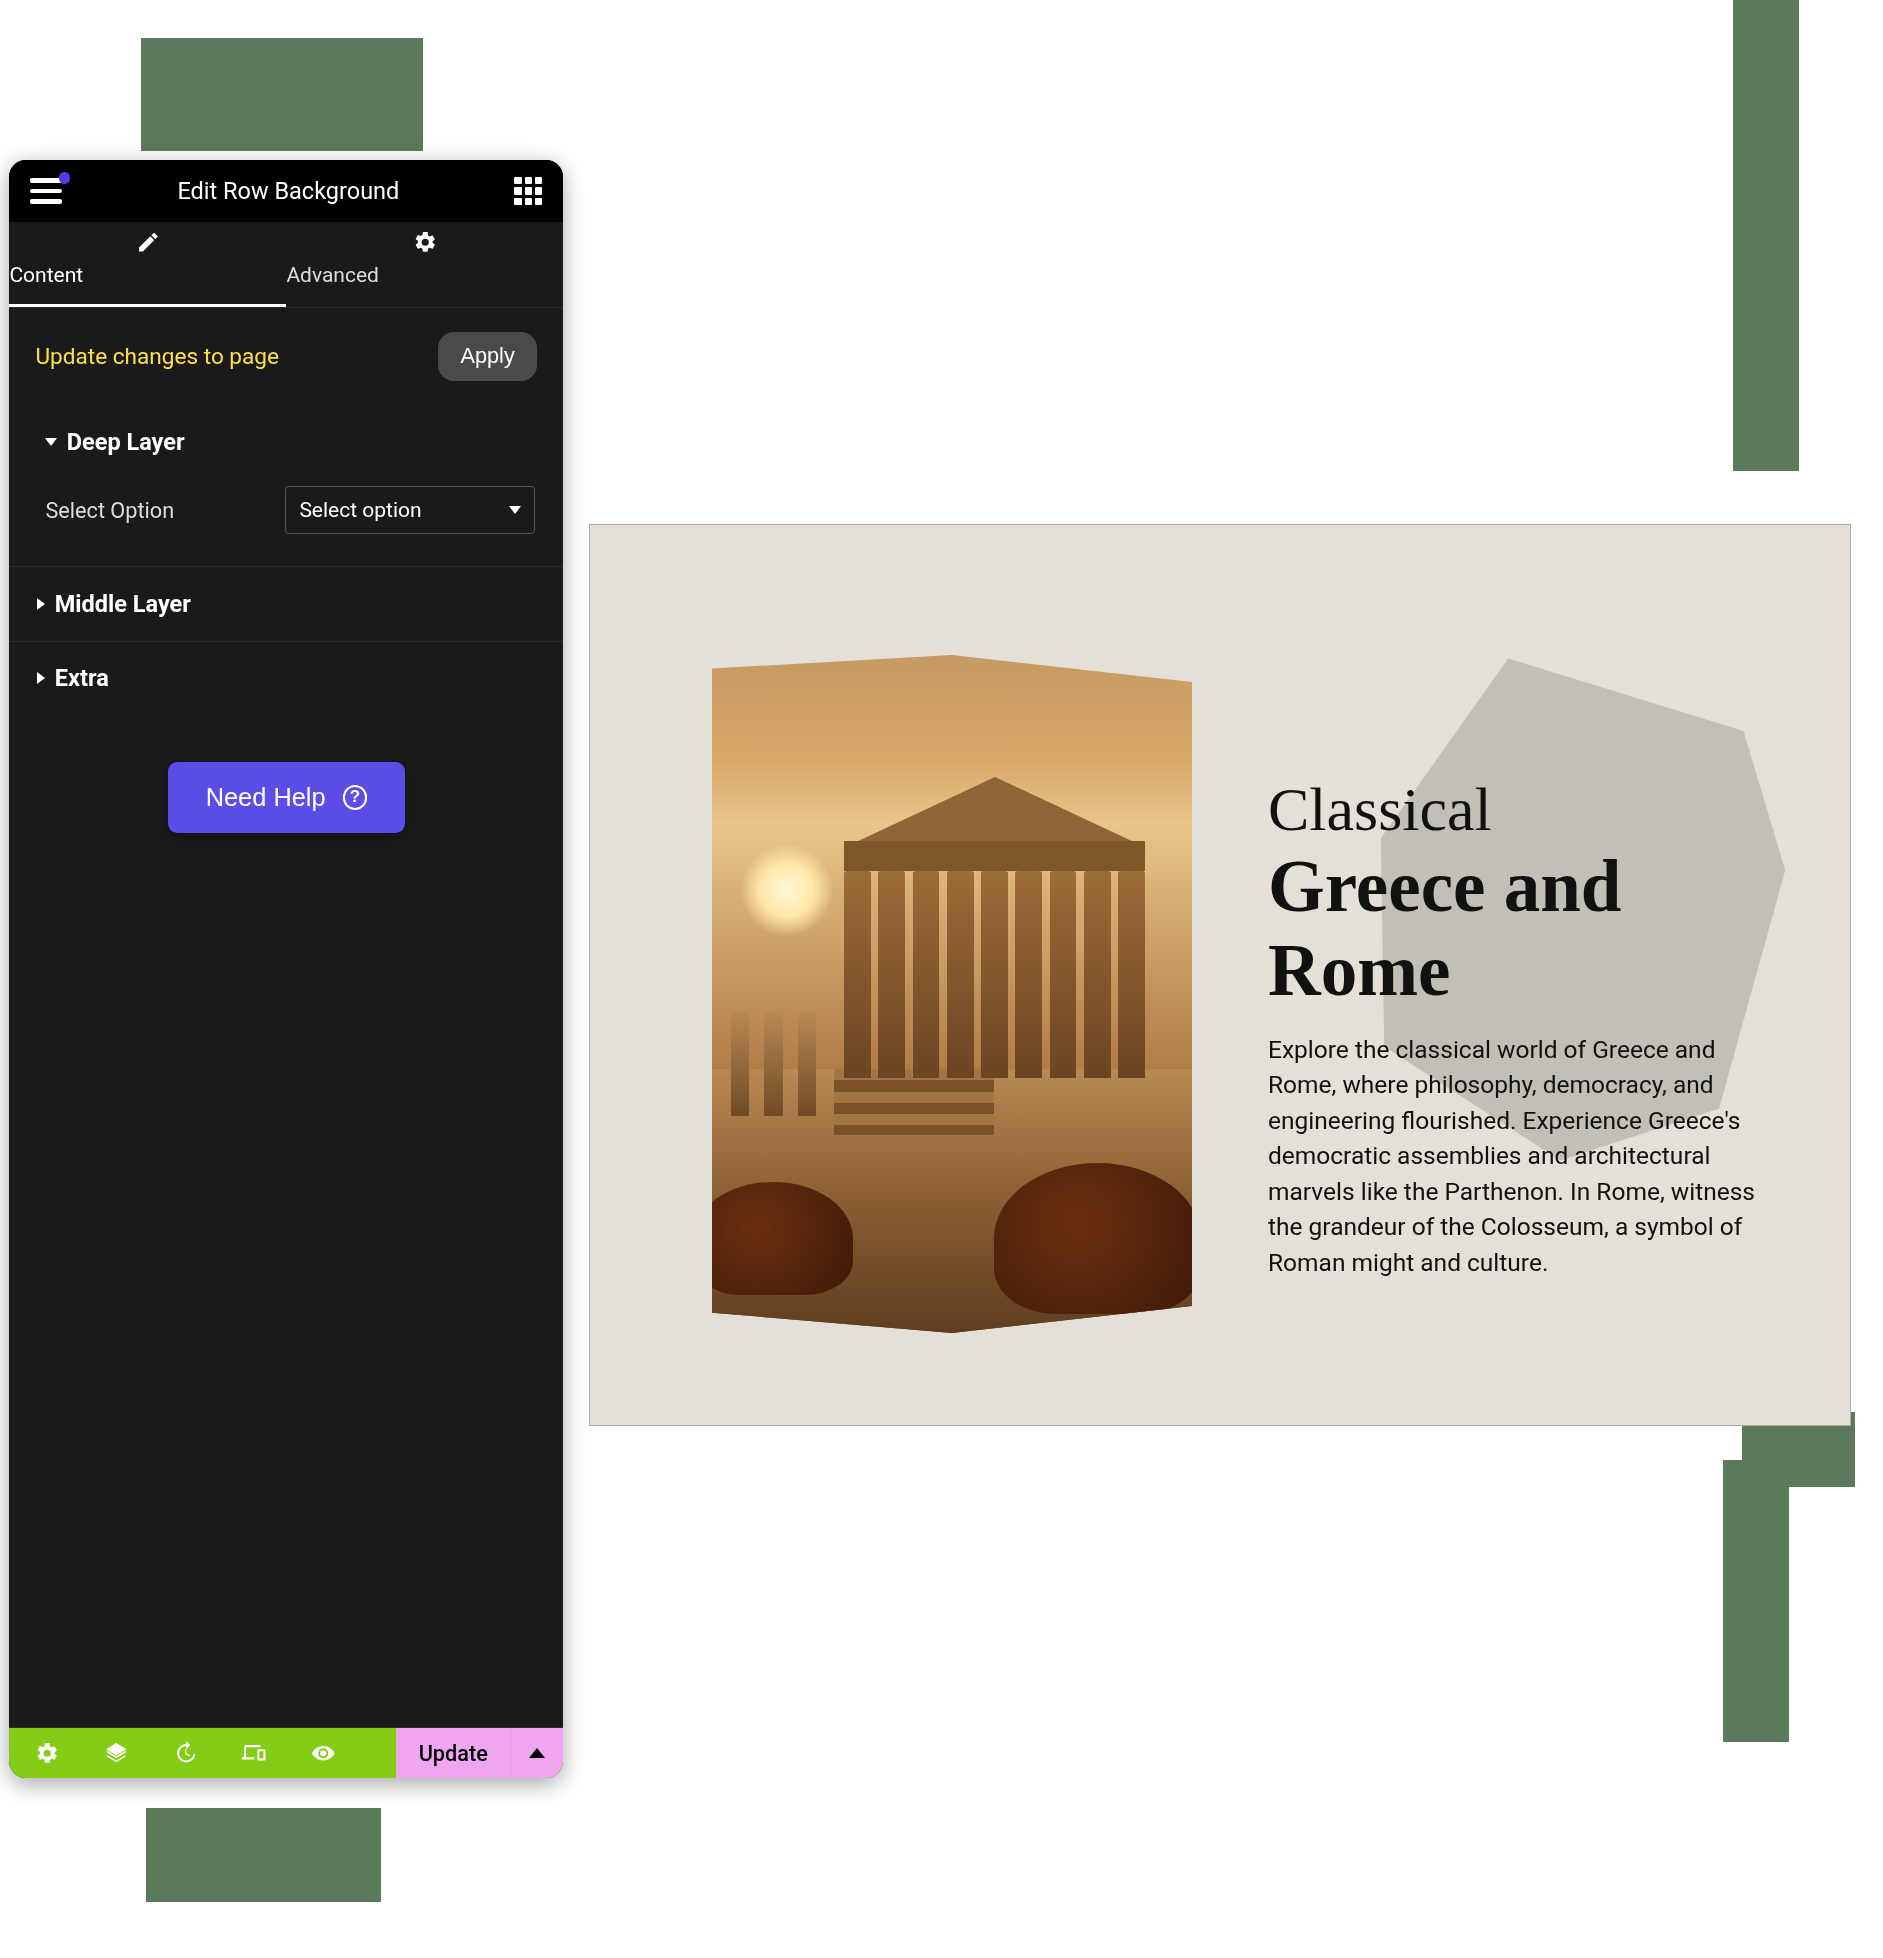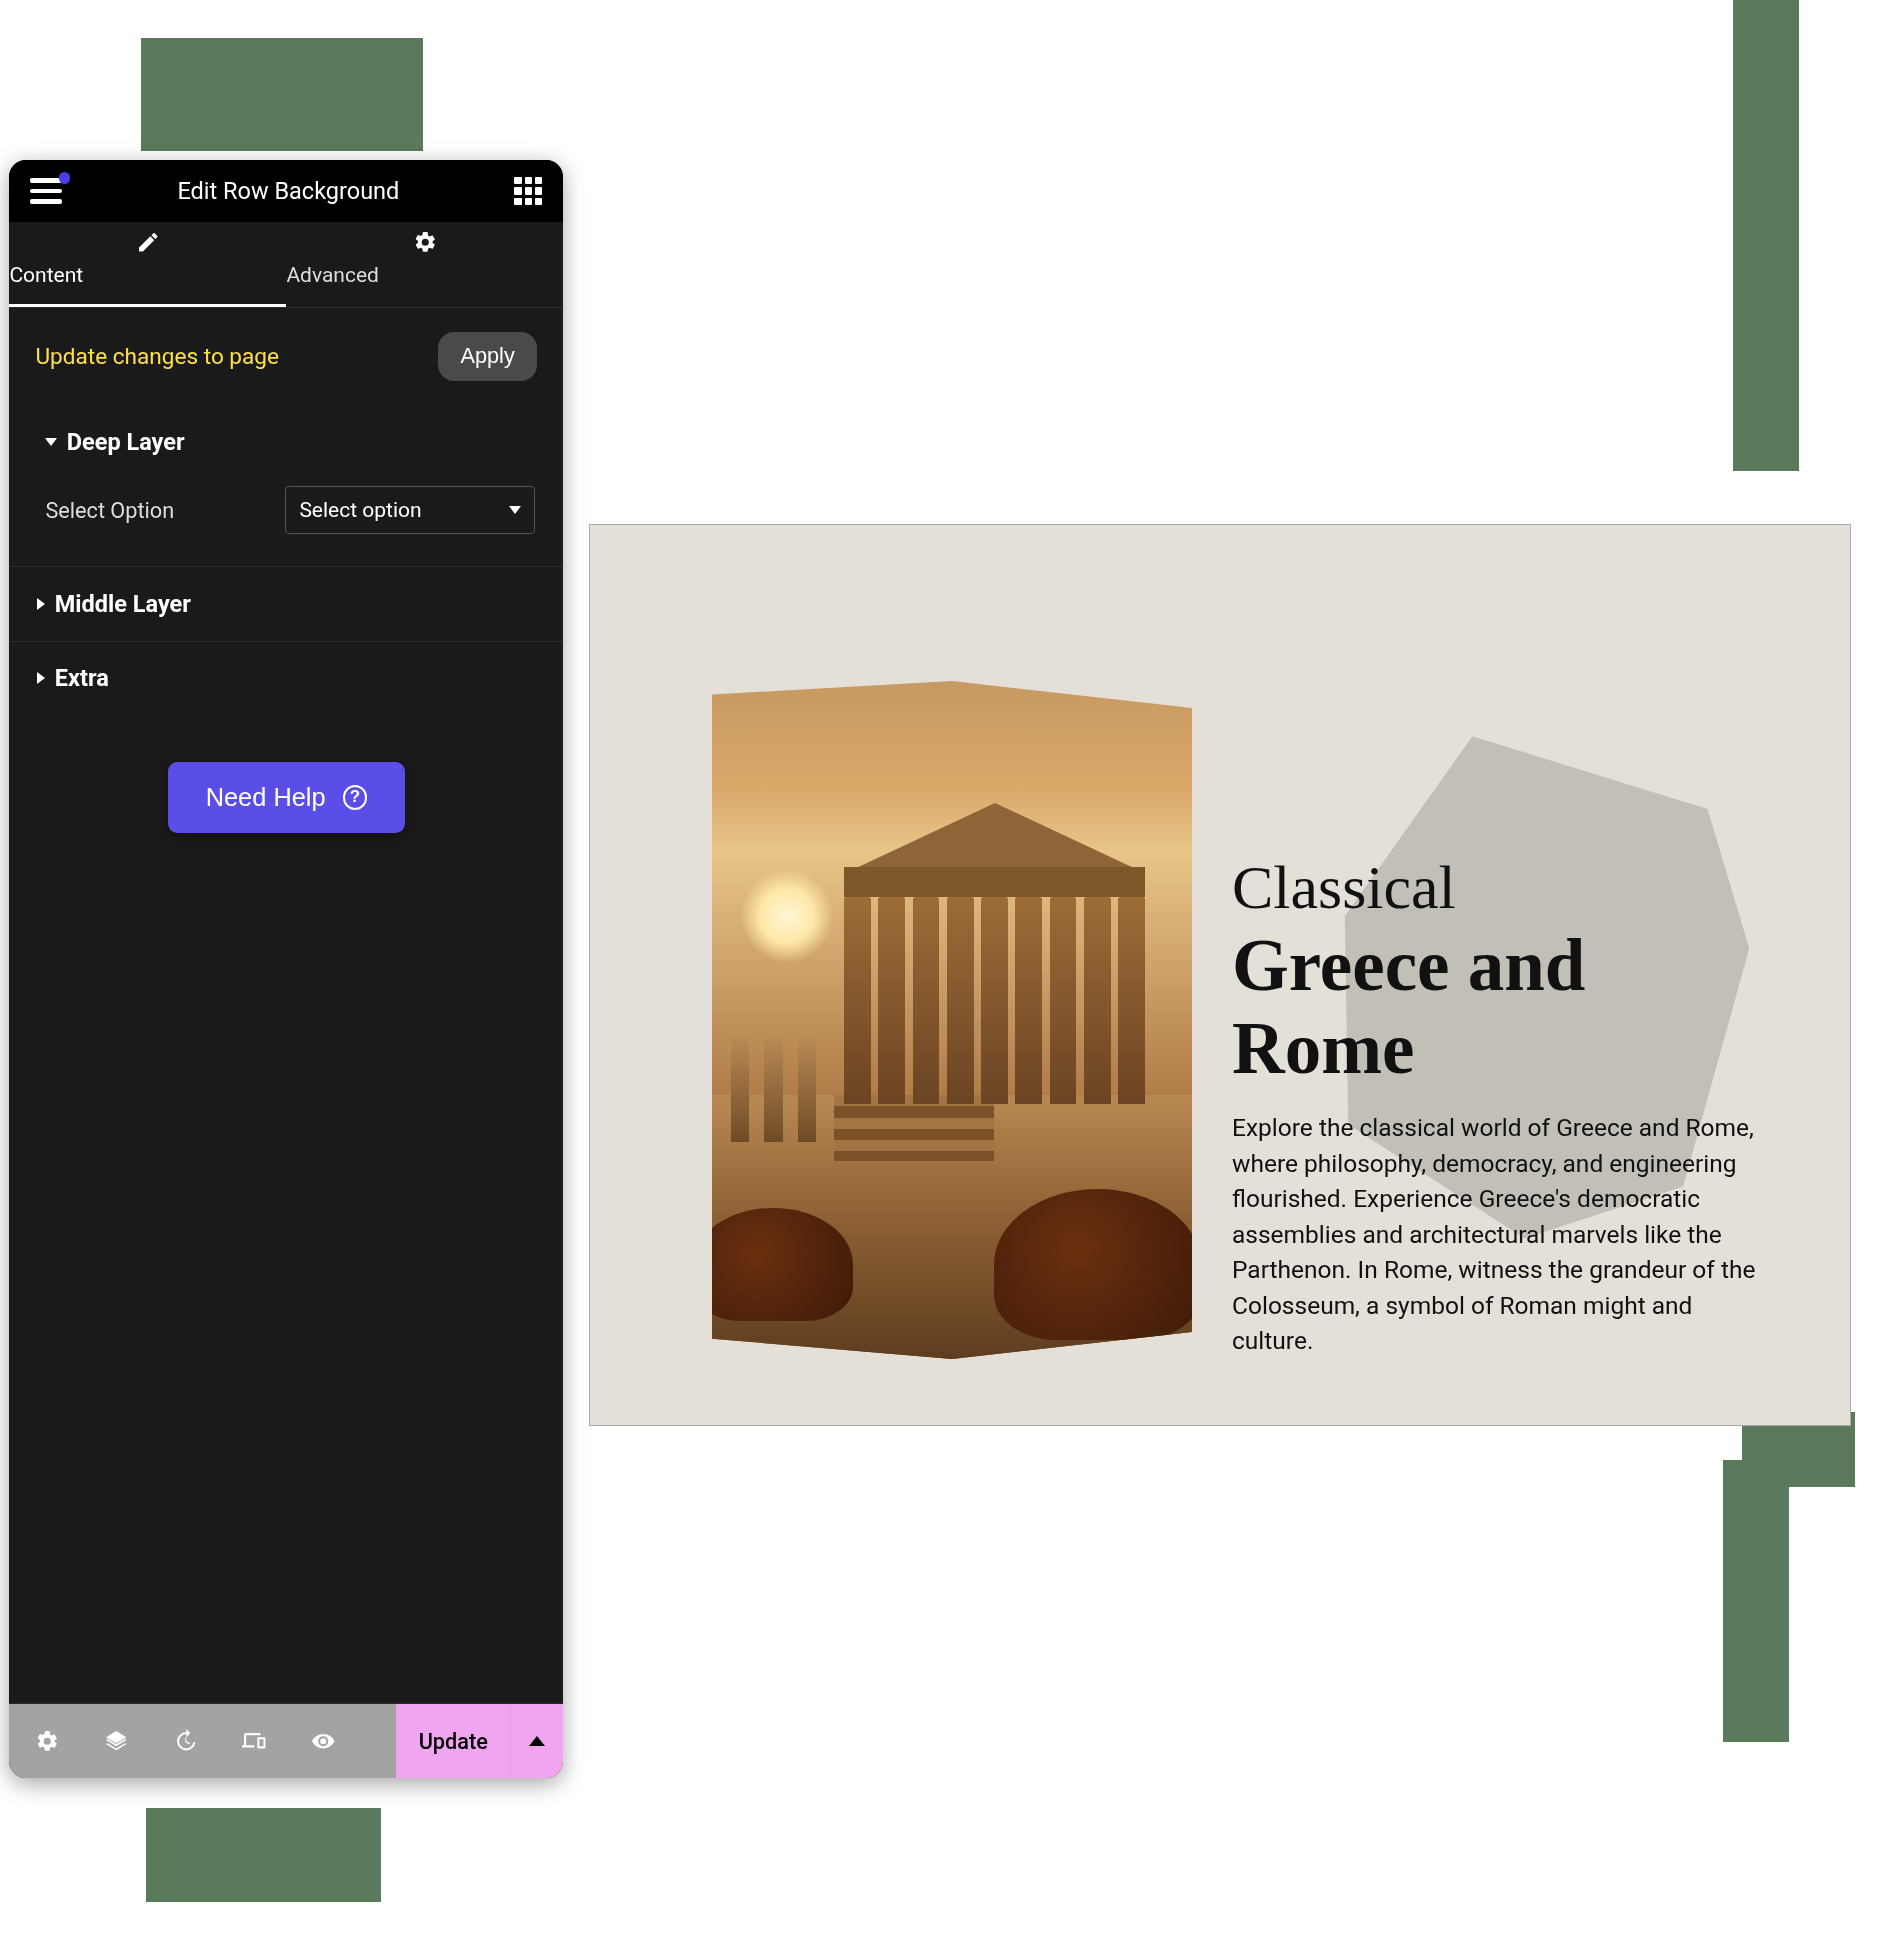--- a/index.html
+++ b/index.html
@@ -88,38 +88,38 @@
       display:flex; align-items:center; gap:17px;
       box-shadow: 0 3.8px 9.4px rgba(0,0,0,0.3);
     }
     .help-btn .q-icon { 
       width:24.5px; height:24.5px; border:2.8px solid #fff; border-radius:50%; 
       display:flex; align-items:center; justify-content:center; font-size:17px; font-weight:700;
     }
     
     .fill-space { flex:1; }
     
-    .panel-footer { display:flex; align-items:stretch; background:#a3a3a3; height: 75px; border-top:0.9px solid #2b2b2b;}
+    .panel-footer { display:flex; align-items:stretch; background:#84cc16; height: 51px; border-top:0.9px solid #2b2b2b;}
     .footer-icons { flex:1; display:flex; align-items:center; justify-content:flex-start; gap:43px; padding: 0 24.5px; }
     .footer-icon { width:26px; height:26px; color:#fff; cursor:pointer; display:flex; align-items:center; justify-content:center;}
     .footer-update { background:#efa5ef; color:#000; display:flex; align-items:center; padding:0 22.6px; font-size:21.7px; font-weight:500; cursor:pointer; }
     .footer-caret-btn { background:#efa5ef; width:53px; display:flex; align-items:center; justify-content:center; cursor:pointer; border-left:0.9px solid rgba(0,0,0,0.05);}
     .footer-caret-btn .up { width:0; height:0; border-left:8.5px solid transparent; border-right:8.5px solid transparent; border-bottom:10.4px solid #000; }
     
     
     .preview {
       position:absolute;
       top: 524px;
       left: 589px;
       width: 1262px;
       height: 902px;
       background:#e4e0d7;
       border:0.9px solid #aaa;
     }
-    .prev-inner { position:relative; width:100%; height:100%; padding: 104px 66px 66px 122px; display:flex; gap:40px; align-items:flex-end;}
+    .prev-inner { position:relative; width:100%; height:100%; padding: 104px 66px 66px 122px; display:flex; gap:76px; align-items:center;}
     
     .hero-img {
       width: 480px; height: 678px; 
       background: linear-gradient(180deg, #c79a63 0%, #d8a667 15%, #e8c589 25%, #b27e4a 60%, #8a5a30 85%, #6b4424 100%);
       position:relative;
       overflow:hidden;
       clip-path: polygon(0% 2%, 50% 0%, 100% 4%, 100% 96%, 50% 100%, 0% 97%);
     }
     
     .hero-img::before{

